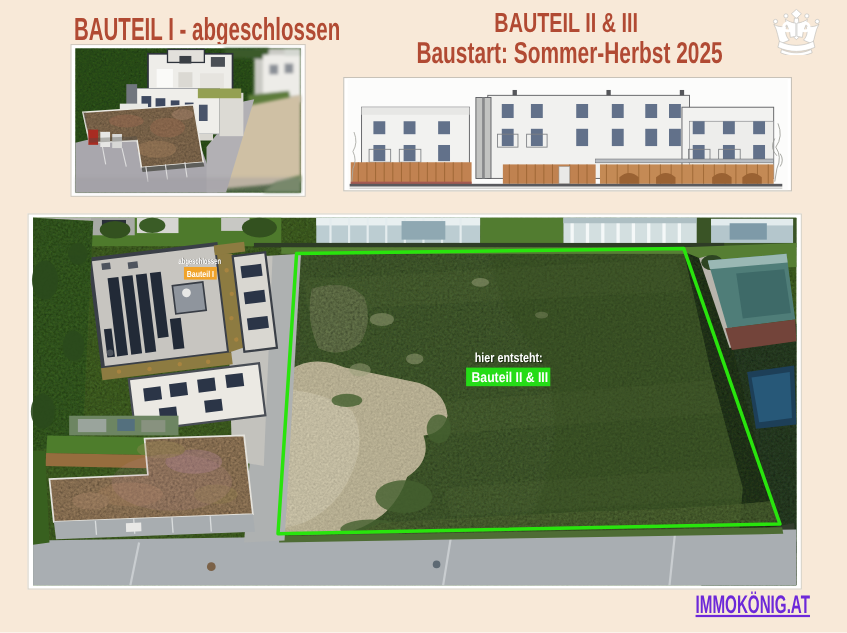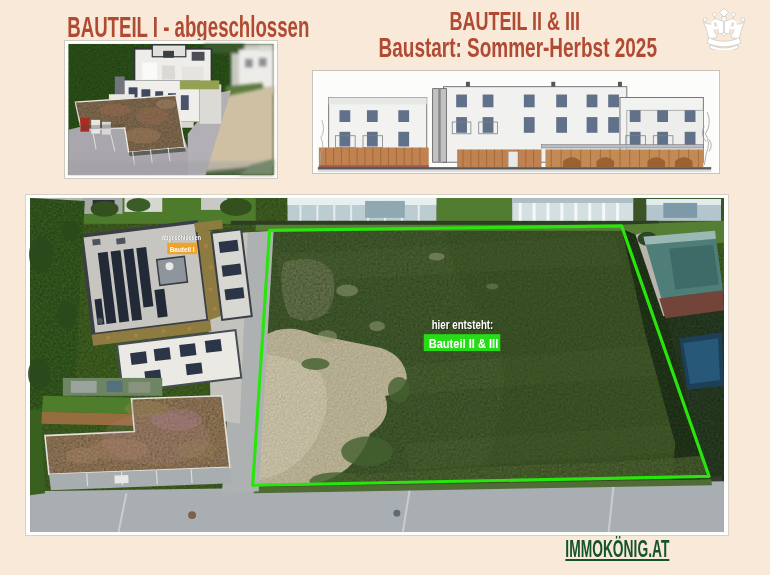--- a/index.html
+++ b/index.html
@@ -546,15 +546,15 @@
       <text x="408" y="136" font-size="12" font-weight="700" fill="#15230d" opacity="0.75" font-family="Liberation Sans" textLength="62" lengthAdjust="spacingAndGlyphs">hier entsteht:</text>
       <text x="407" y="135" font-size="12" font-weight="700" fill="#ffffff" font-family="Liberation Sans" textLength="62" lengthAdjust="spacingAndGlyphs">hier entsteht:</text>
       <rect x="399" y="140" width="77" height="17" fill="#25dc17"></rect>
       <text x="404" y="153.5" font-size="13" font-weight="700" fill="#ffffff" font-family="Liberation Sans" textLength="70" lengthAdjust="spacingAndGlyphs">Bauteil II &amp; III</text>
     </g>
 
     <path d="M244 35.6 L598 31 L686 283 L227 292 Z" fill="none" stroke="#29e40d" stroke-width="3.2" stroke-linejoin="round"></path>
   </g>
 </svg>
 
-<div class="abs" style="left:430px;top:536px;width:306px;text-align:center;font-size:23px;color:#14532d;font-weight:700;">
+<div class="abs" style="left:430px;top:536px;width:306px;text-align:right;font-size:23px;color:#6d28d9;font-weight:700;">
   <span class="cond" style="transform:scaleX(0.60);transform-origin:right;text-decoration:underline;text-decoration-thickness:1.5px;text-underline-offset:2px;">IMMOKÖNIG.AT</span>
 </div>
 
 </body></html>

